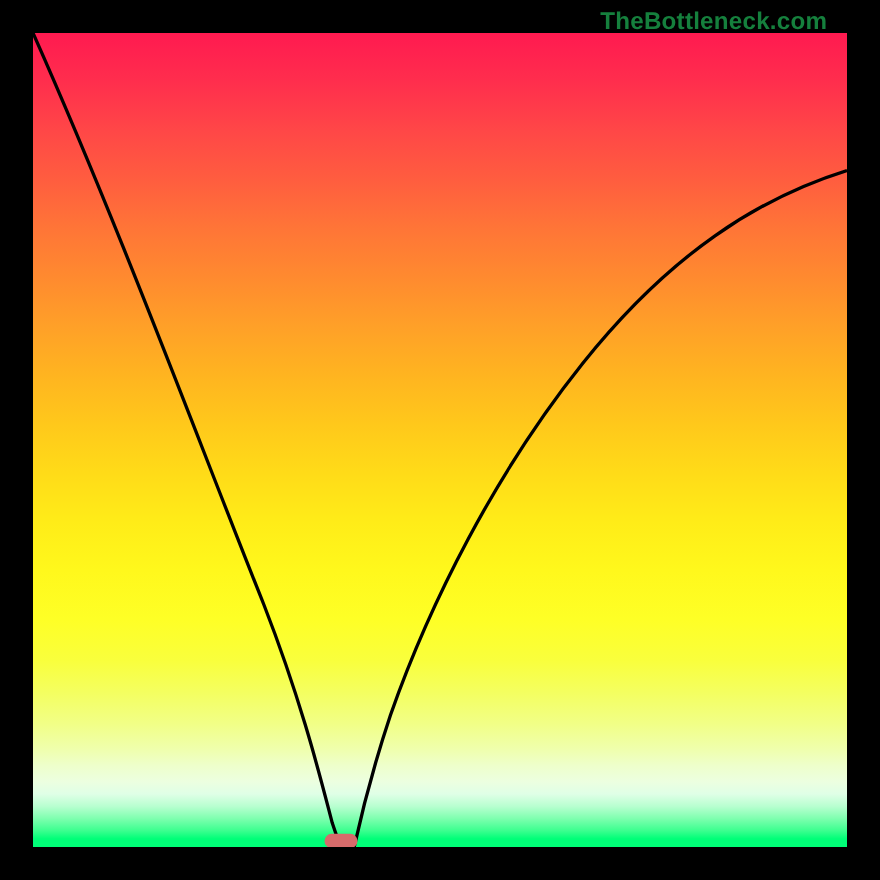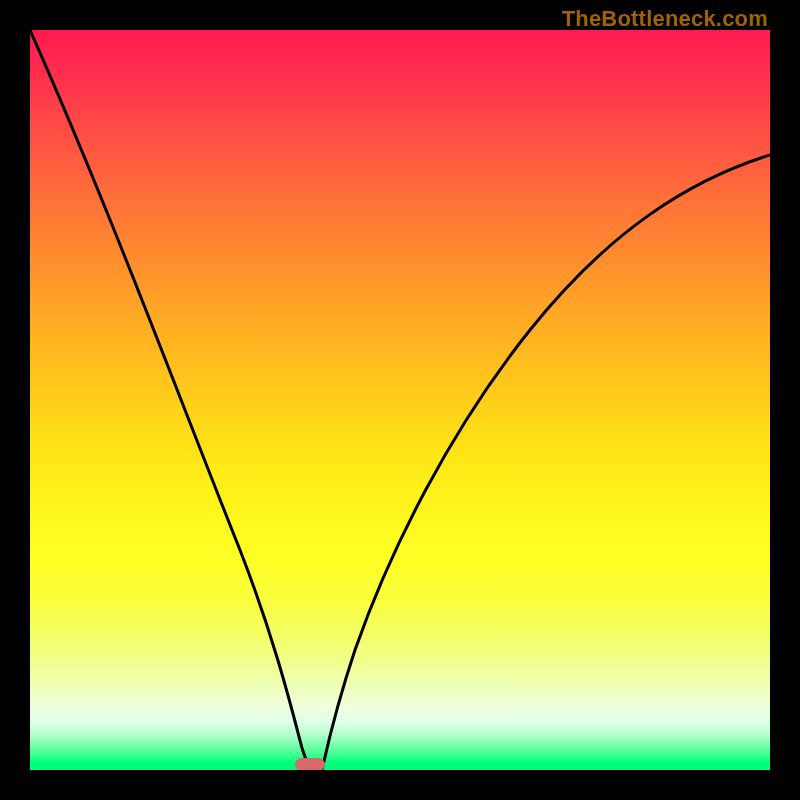--- a/index.html
+++ b/index.html
@@ -57,22 +57,22 @@
       #b8ffd0 95%,
       #7effaf 96.5%,
       #3bff8f 98%,
       #00ff78 99%,
       #00ff78 100%
     );
   }
   .watermark {
     position: absolute;
     top: 6px;
-    right: 32px;
-    color: #a16207;
+    right: 48px;
+    color: #15803d;
     font-size: 22px;
     font-weight: bold;
     letter-spacing: 0.2px;
   }
   svg.curves {
     position: absolute;
     top: 0;
     left: 0;
     width: 100%;
     height: 100%;

